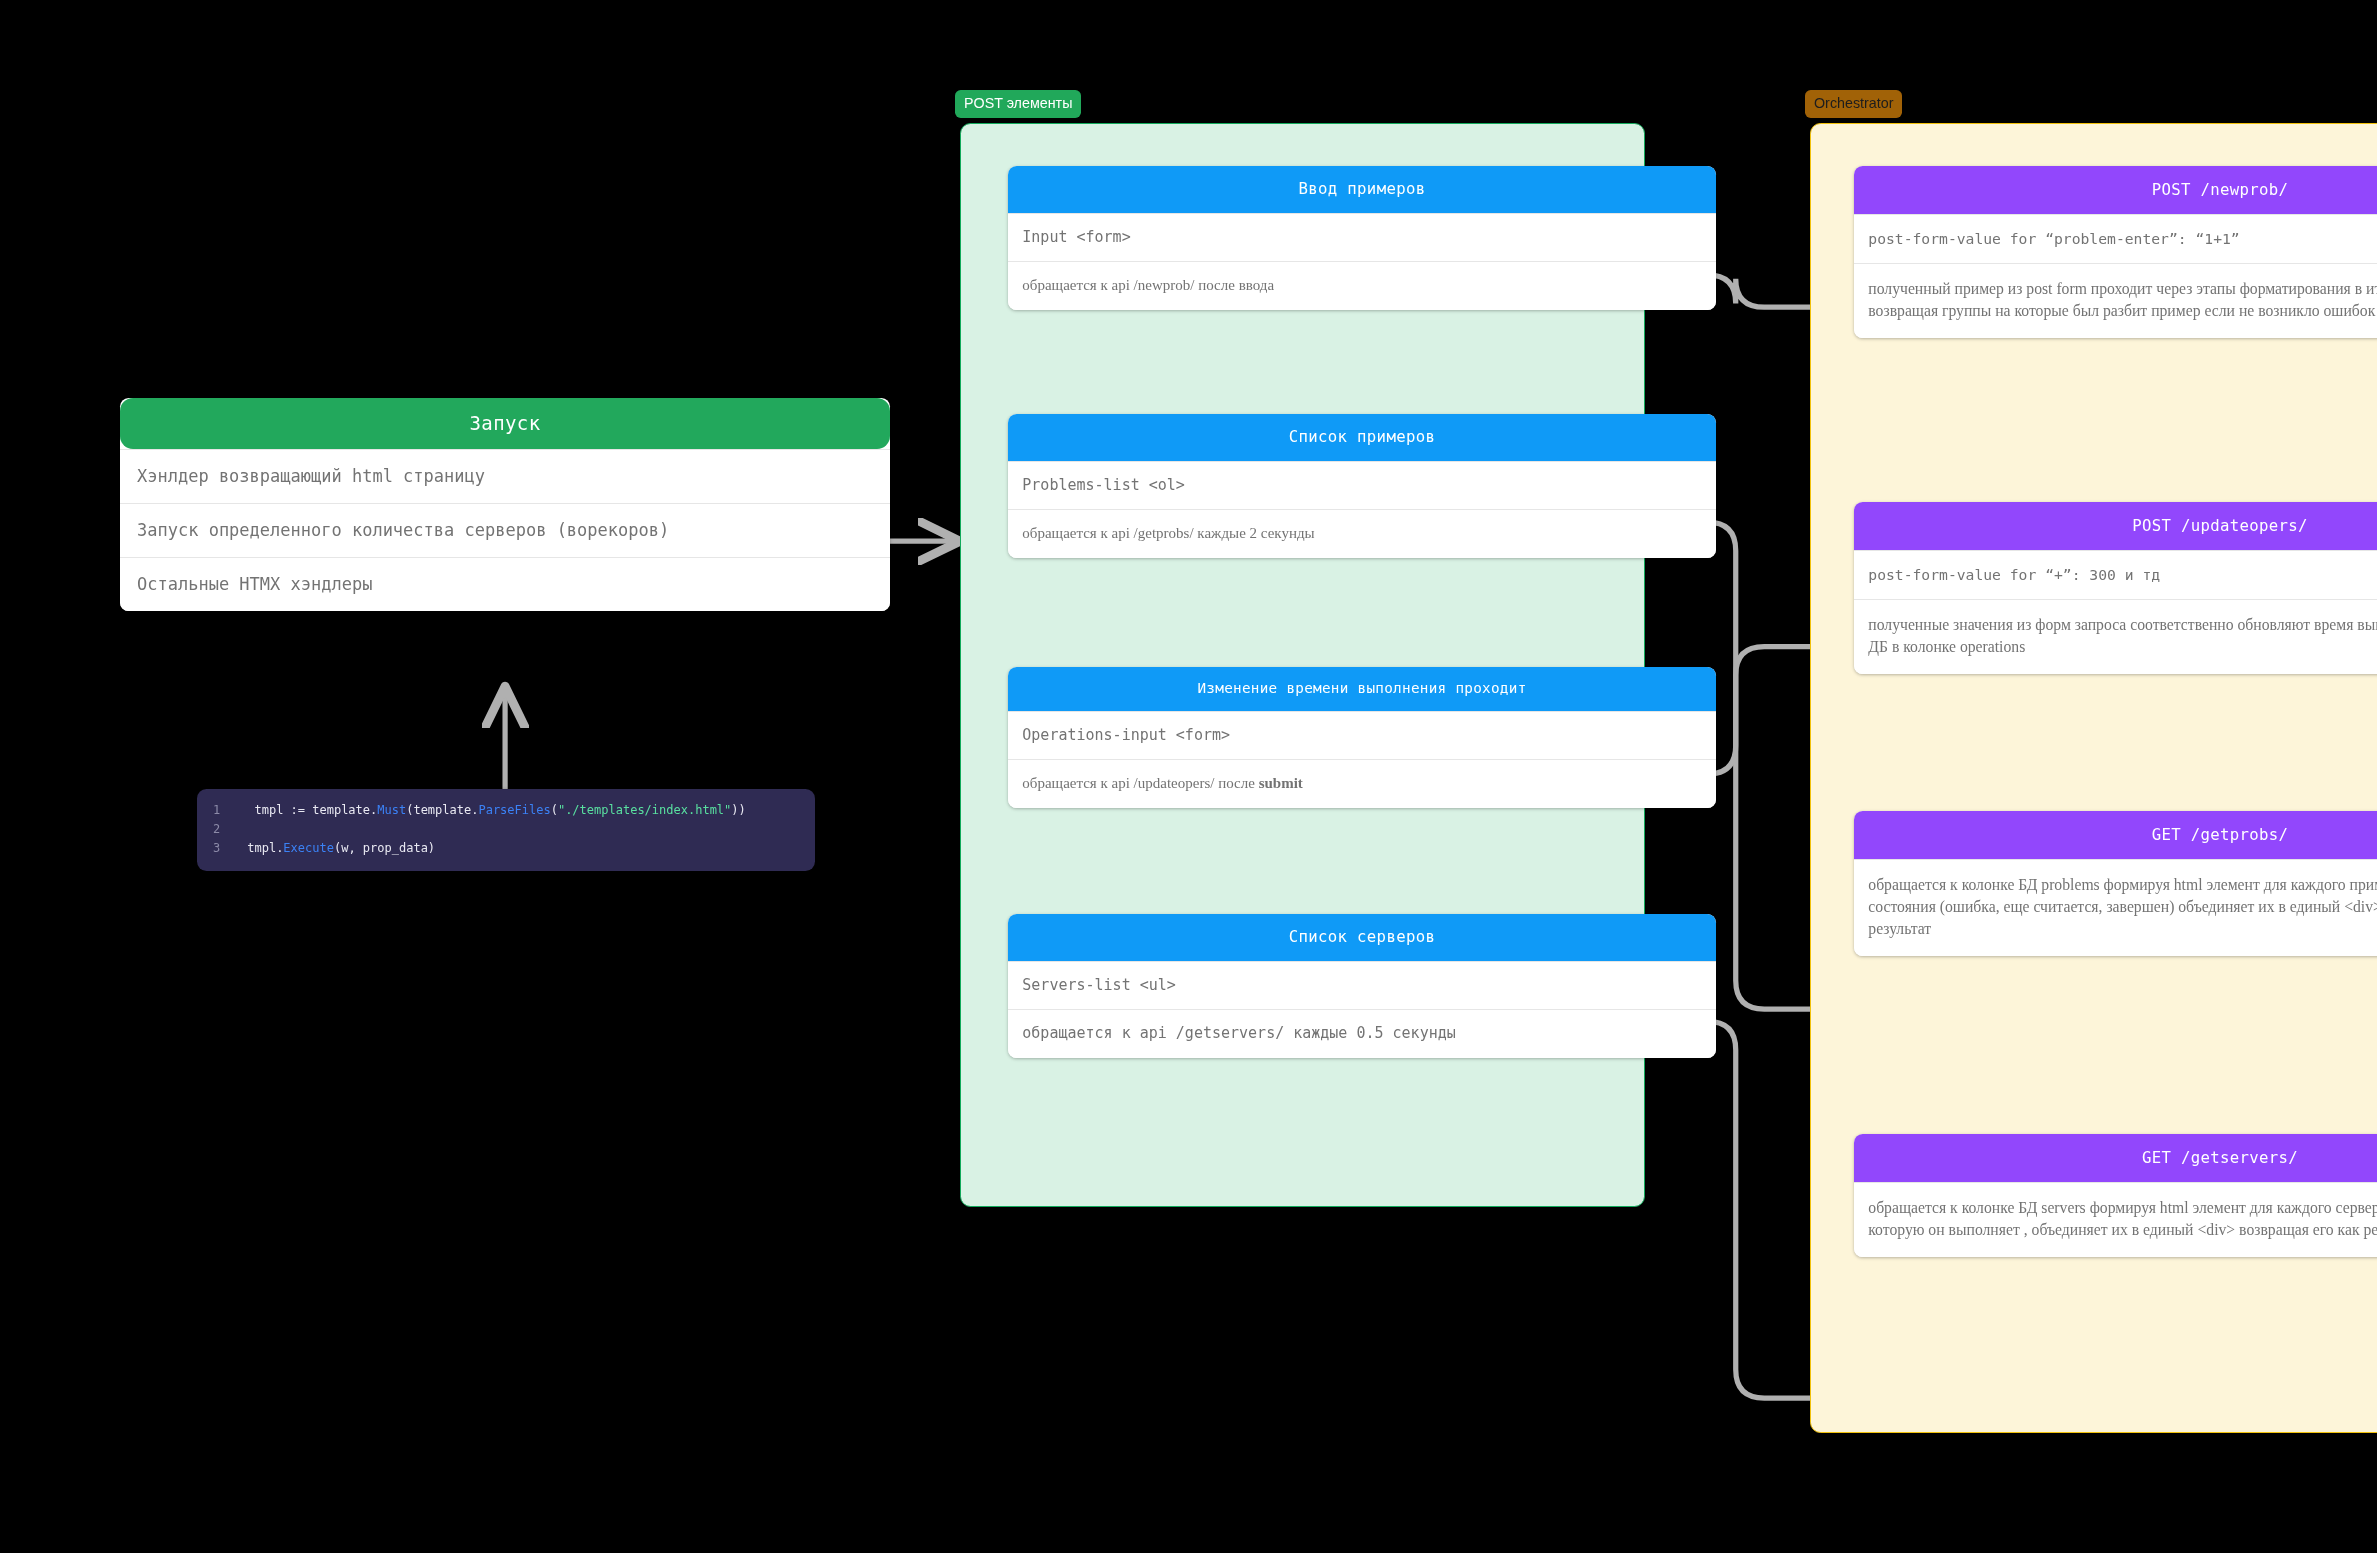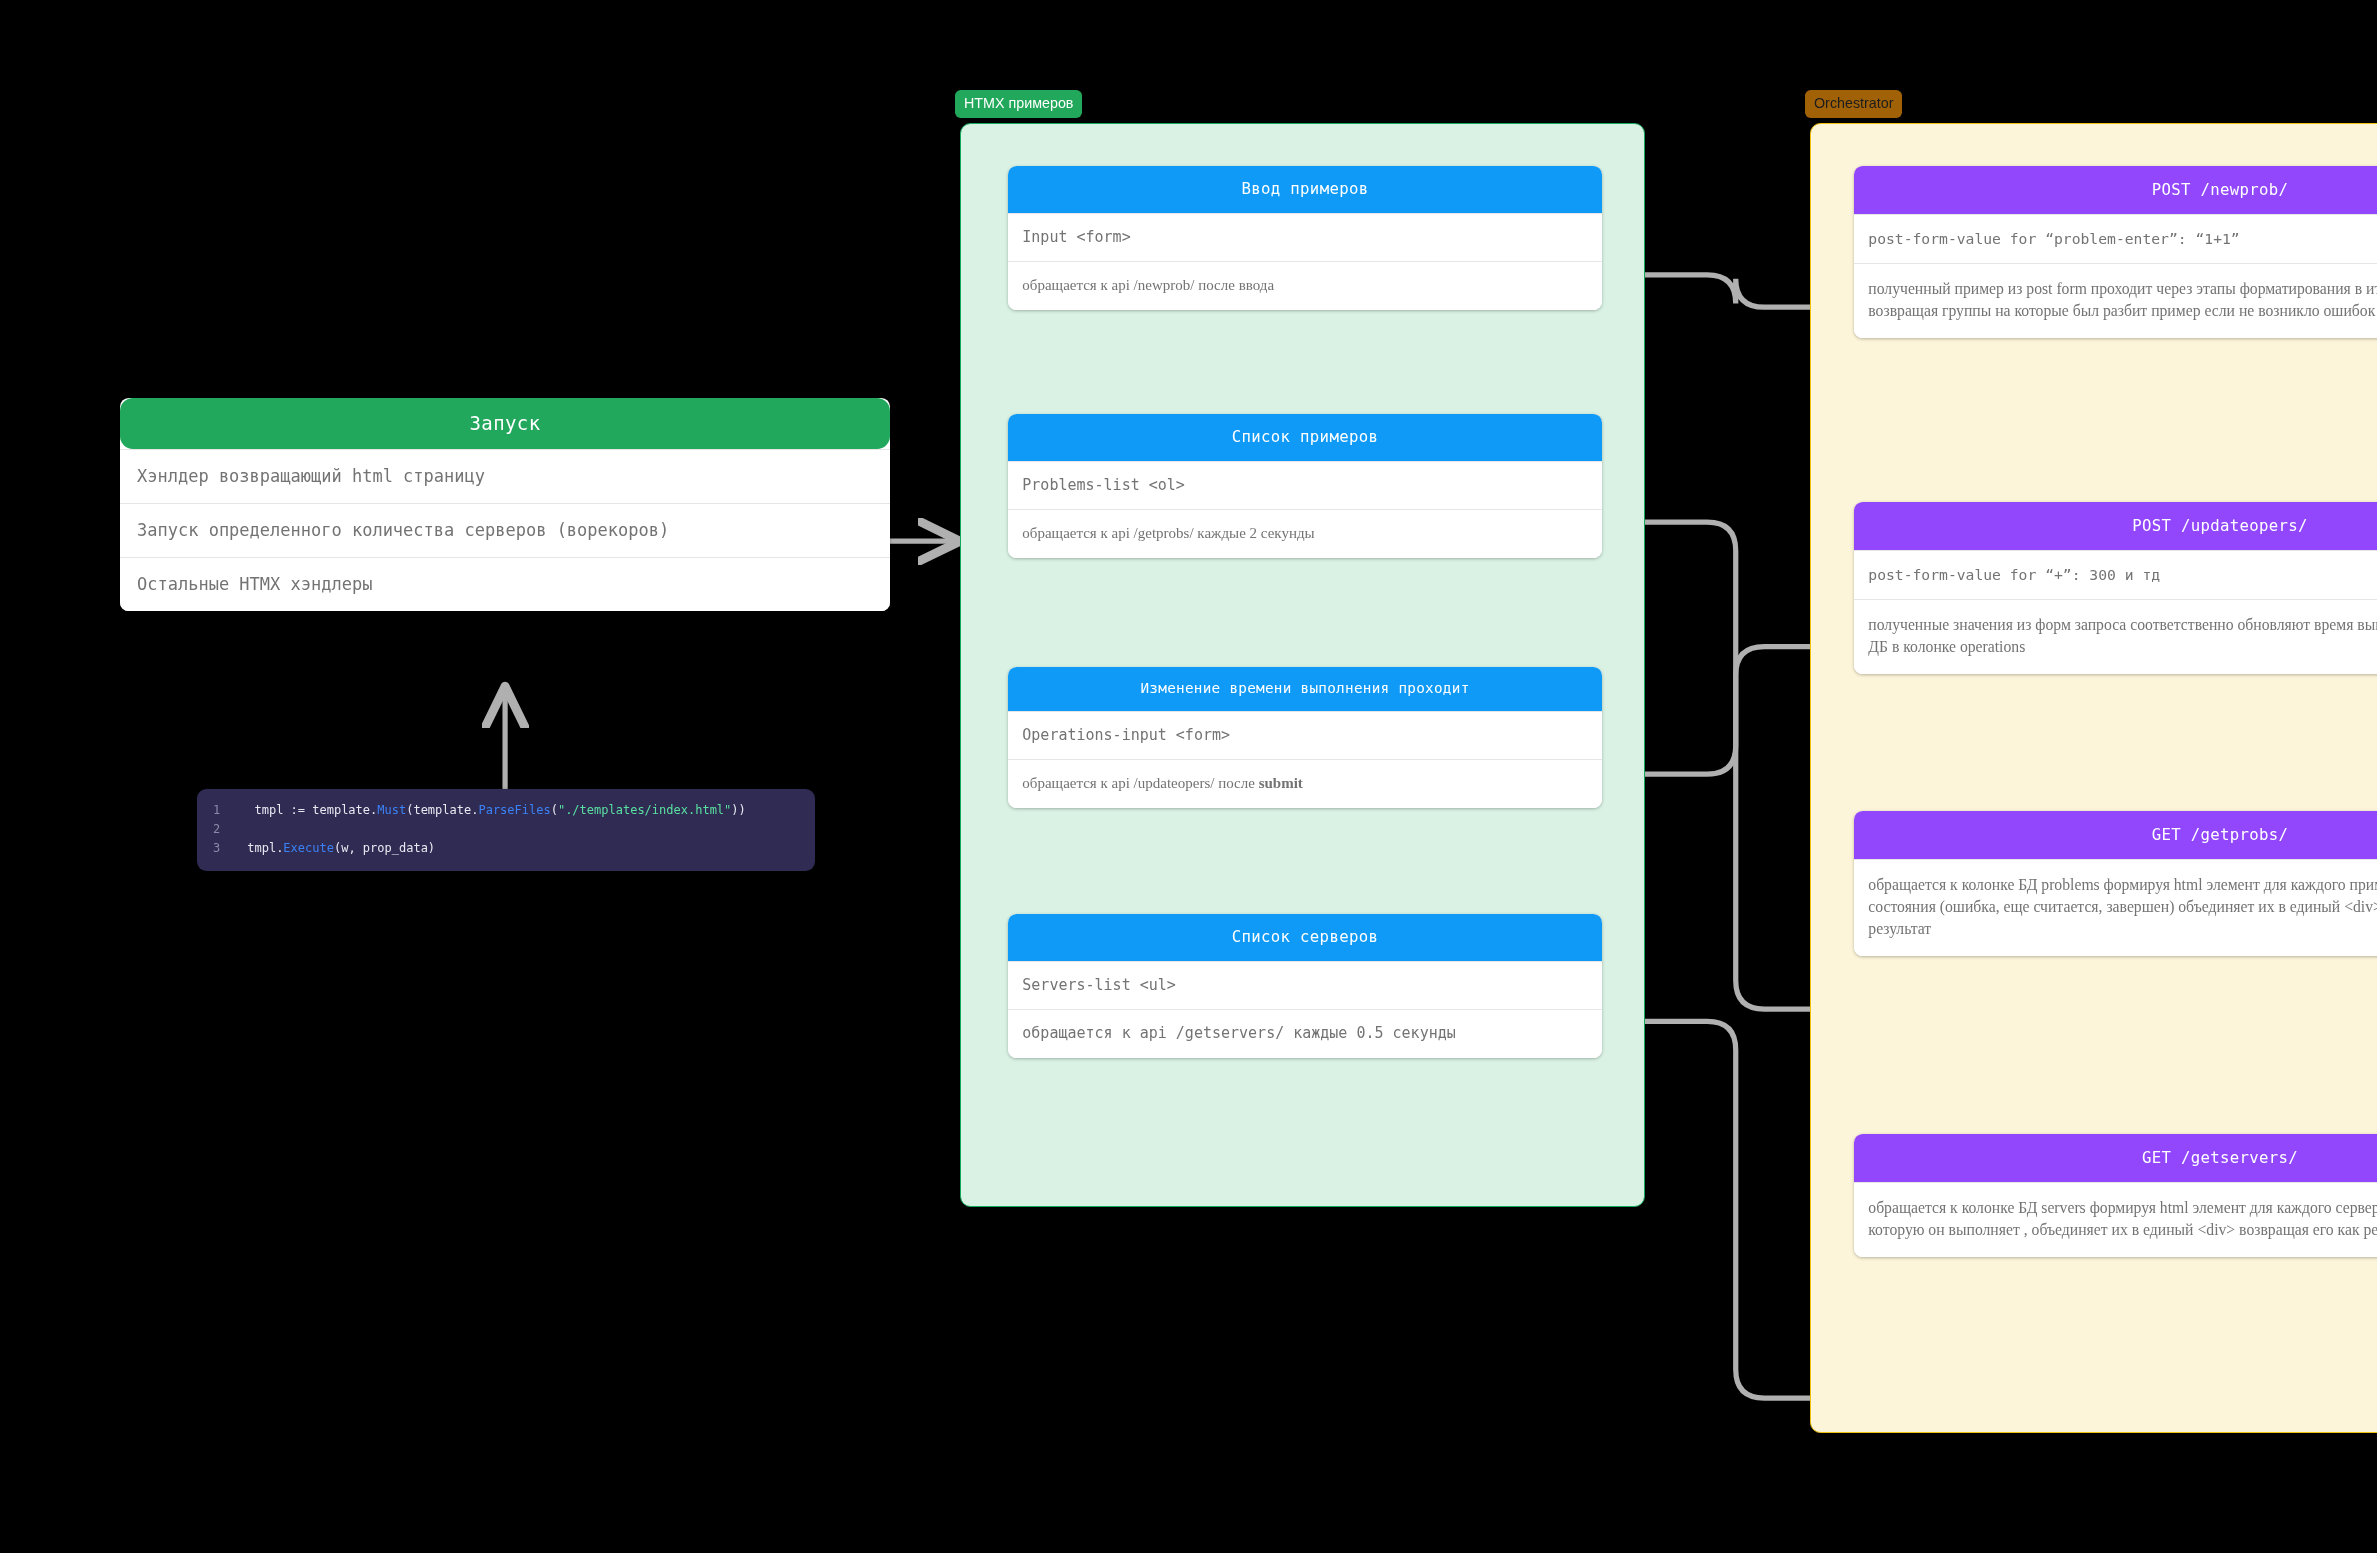--- a/index.html
+++ b/index.html
@@ -78,21 +78,21 @@
     box-shadow:0 1px 3.8px rgba(0,0,0,.4);
   }
   #code-block .line { display:flex; align-items:flex-start; line-height:1.55;
     font-family:"DejaVu Sans Mono","Liberation Mono",monospace; font-size:12px; }
   #code-block .ln { width:27px; flex:0 0 27px; color:#8C8AA8; text-align:left; }
   #code-block .code { color:#E9E9F2; white-space:pre-wrap; word-break:break-all; }
   .tk-fn { color:#3b82f6; }
   .tk-str { color:#59E0A0; }
 
   
-  .htmx-card { width:594px; left:1008px; }
+  .htmx-card { width:708px; left:1008px; }
   .htmx-card .card-head { background:#0F9AF7; font-size:15.7px; padding:13.3px 0 14.3px 0; }
   .htmx-card .row-mono { font-size:15px; padding:14.3px 14.3px 15px 14.3px;
     font-family:"DejaVu Sans Mono","Liberation Mono",monospace; }
   .htmx-card .row-desc { font-size:15px; padding:13.3px 14.3px 15px 14.3px; line-height:1.35; }
 
   #htmx-1 { top:166px; }
   #htmx-2 { top:414px; }
   #htmx-3 { top:667px; }
   #htmx-4 { top:914px; }
   #htmx-3 .card-head { font-size:14.3px; }
@@ -140,21 +140,21 @@
 
       <path d="M3450,646 L3590,646" stroke="none"></path>
       <path d="M5440,646 L5600,646 Q5660,646 5660,586 L5660,636
                Q5660,576 5720,576 L5790,576" marker-end="url(#arw)"></path>
 
       <path d="M6490,896 L6490,1040" marker-end="url(#arw)"></path>
     </g>
   </svg>
 
   <div class="group" id="group-htmx"></div>
-  <div class="group-label" id="label-htmx">HTMX примеров</div>
+  <div class="group-label" id="label-htmx">POST элементы</div>
 
   <div class="group" id="group-orch"></div>
   <div class="group-label" id="label-orch">Orchestrator</div>
 
   <div class="card" id="card-zapusk">
     <div class="card-head">Запуск</div>
     <div class="card-row">Хэнлдер возвращающий html страницу</div>
     <div class="card-row">Запуск определенного количества серверов (ворекоров)</div>
     <div class="card-row">Остальные HTMX хэндлеры</div>
   </div>

